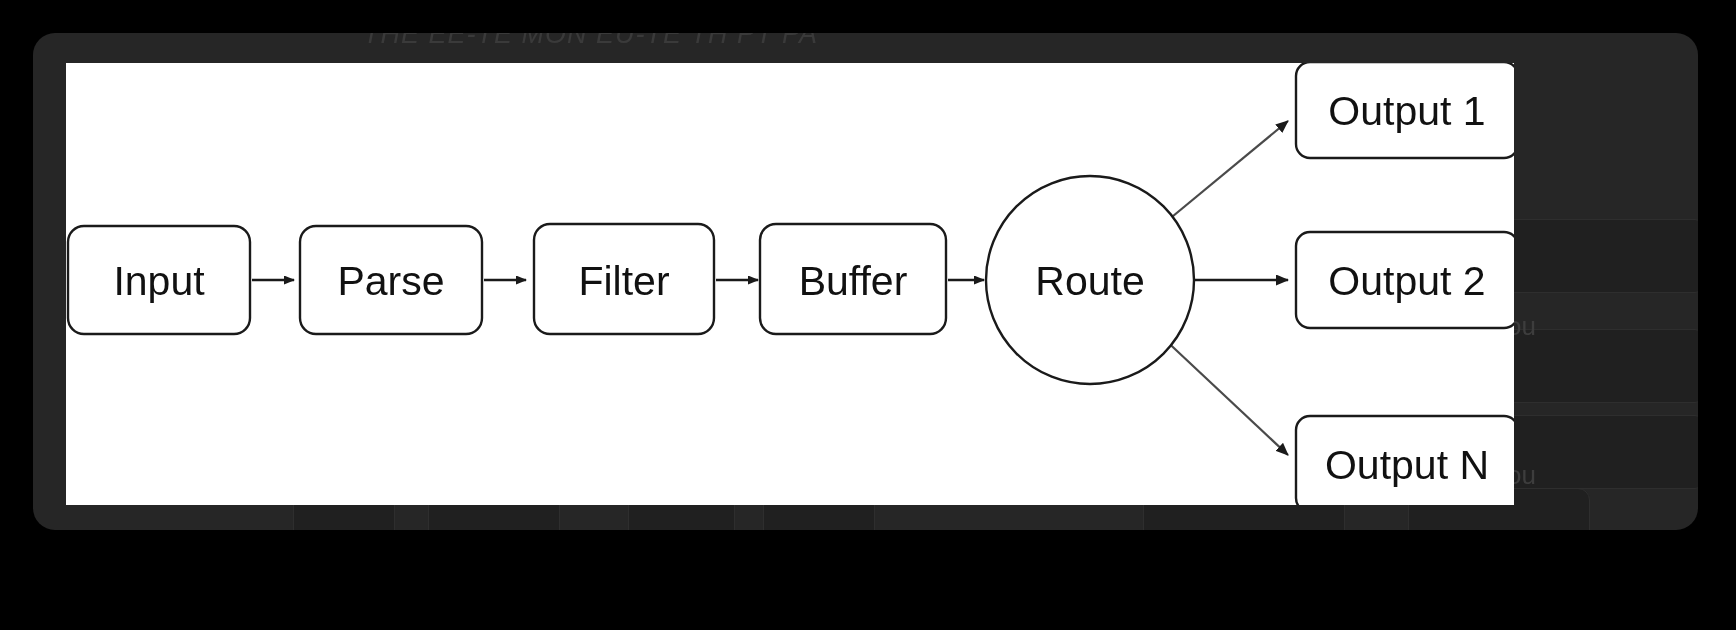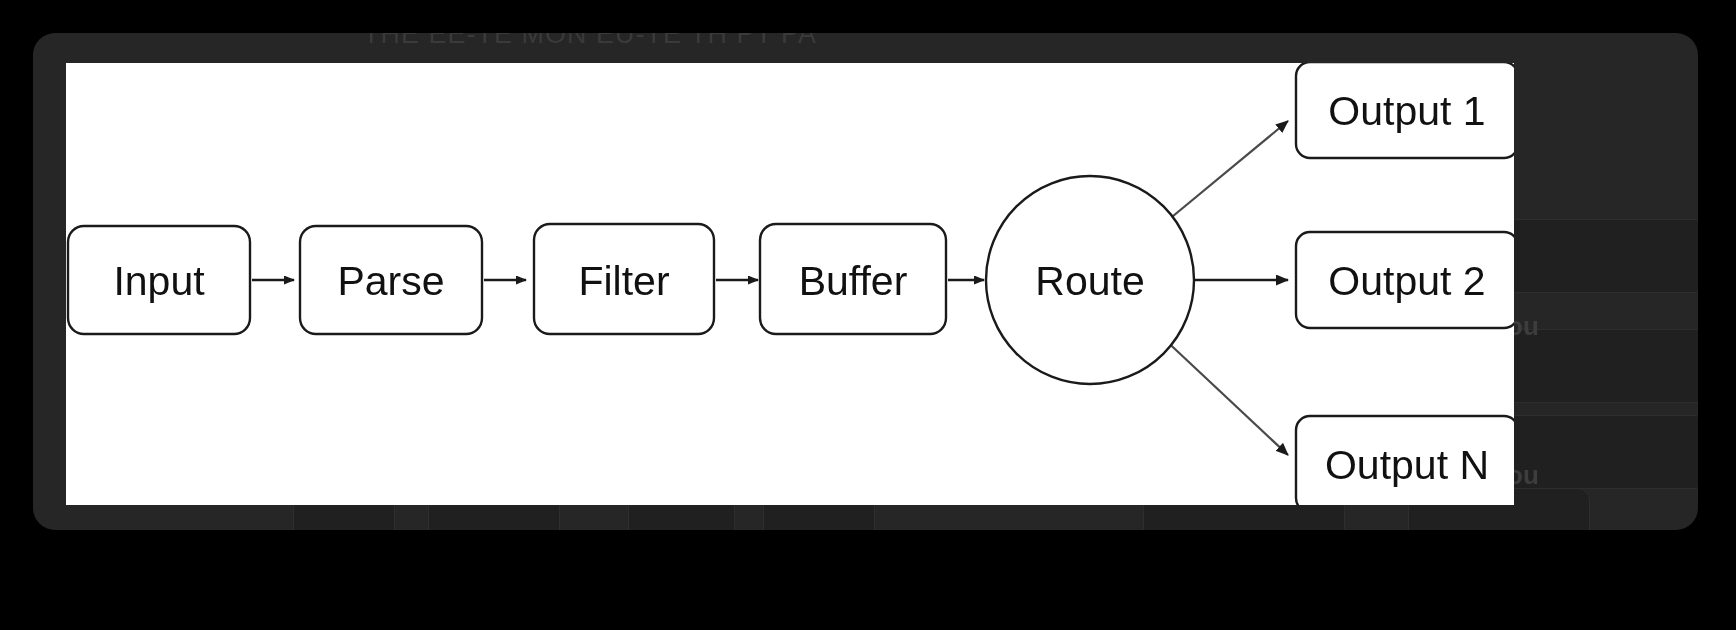--- a/index.html
+++ b/index.html
@@ -34,33 +34,33 @@
   }
   .backdrop-title {
     position: absolute;
     top: -14px;
     left: 330px;
     width: 560px;
     color: #3a3a3a;
     font-size: 27px;
     letter-spacing: 1px;
     white-space: nowrap;
+    font-style: italic;
   }
   .ghost-card {
     position: absolute;
     background: #202020;
     border: 1px solid #2e2e2e;
     border-radius: 12px;
   }
   .ghost-text {
     position: absolute;
     color: #3d3d3d;
     font-size: 26px;
     white-space: nowrap;
-    font-weight: bold;
   }
 
   
   .panel {
     position: absolute;
     left: 66px;
     top: 63px;
     width: 1448px;
     height: 442px;
     background: #ffffff;

